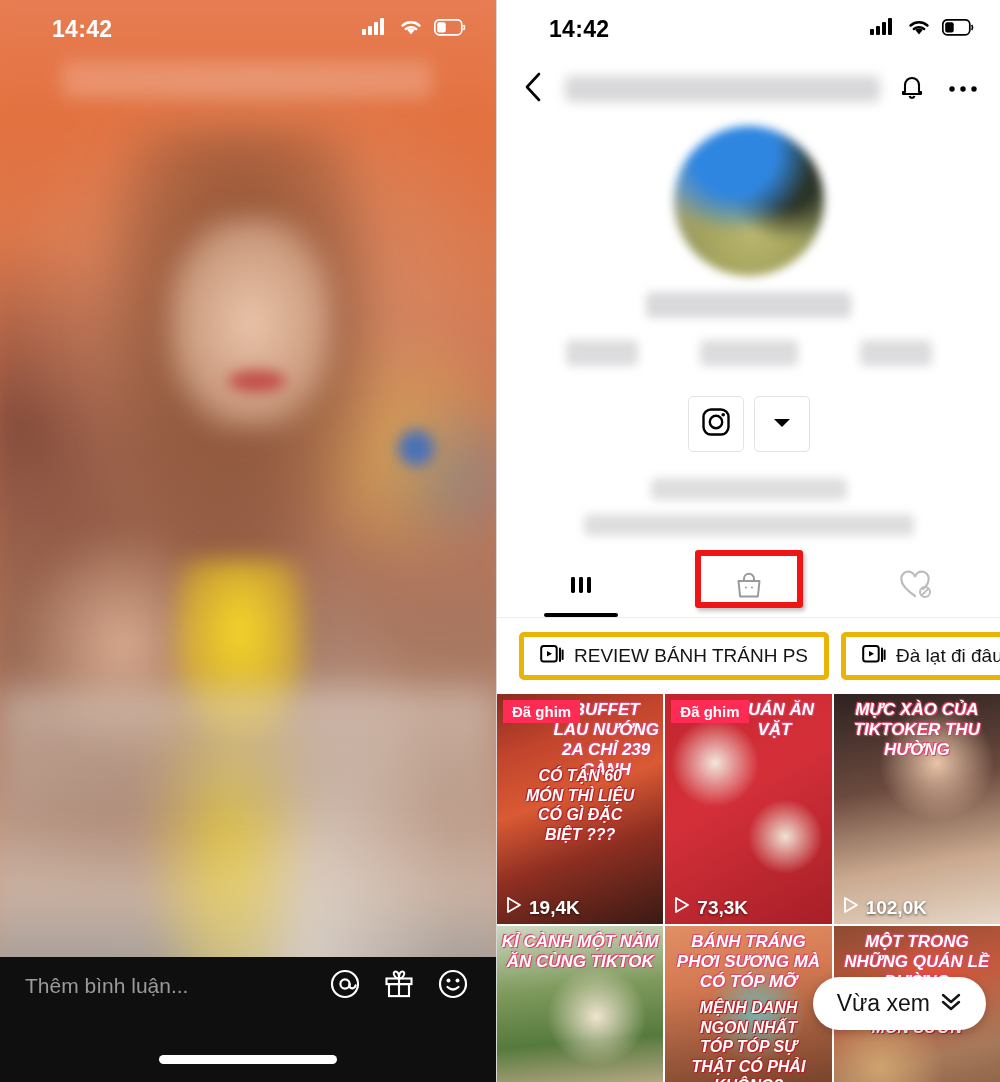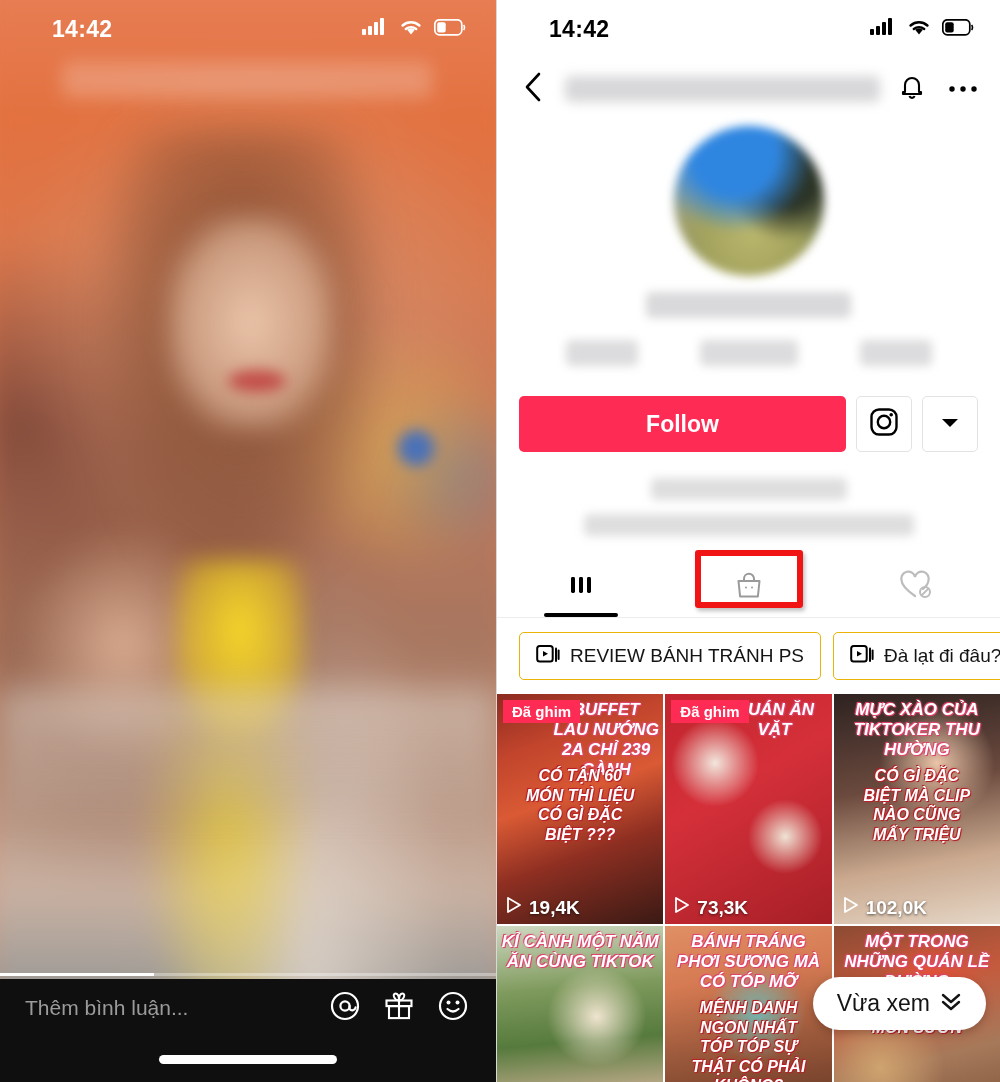--- a/index.html
+++ b/index.html
@@ -75,21 +75,21 @@
   .left-blurbar {
     position: absolute; top: 62px; left: 62px; width: 370px; height: 36px;
     background: rgba(255,255,255,.22); filter: blur(9px); border-radius: 6px; z-index: 5;
   }
   .left-progress {
     position: absolute; left: 0; bottom: 106px; height: 3px; width: 100%;
     background: rgba(255,255,255,.35); z-index: 6;
   }
   .left-progress i { display: block; height: 100%; width: 31%; background: #fff; }
   .comment-bar {
-    position: absolute; left: 0; bottom: 0; width: 100%; height: 103px;
+    position: absolute; left: 0; bottom: 0; width: 100%; height: 125px;
     background: #0f0f0f; z-index: 7;
   }
   .comment-inner {
     display: flex; align-items: center; justify-content: space-between;
     height: 58px; padding: 0 28px 0 25px;
   }
   .comment-placeholder { color: #9b9b9b; font-size: 21px; }
   .comment-icons { display: flex; align-items: center; gap: 24px; }
   .home-indicator {
     position: absolute; left: 50%; transform: translateX(-50%); bottom: 18px;
@@ -177,21 +177,21 @@
   }
 
   
   .chips {
     display: flex; gap: 12px; padding: 14px 0 14px 22px;
     overflow: hidden; white-space: nowrap; align-items: center;
   }
   .chip {
     display: inline-flex; align-items: center; gap: 10px;
     height: 48px; padding: 0 16px;
-    border: 1px solid #eab308; border-radius: 5px; background: #fff;
+    border: 5px solid #eab308; border-radius: 5px; background: #fff;
     font-size: 19px; color: #141414; flex: 0 0 auto; cursor: pointer;
   }
 
   
   .grid { display: grid; grid-template-columns: repeat(3, 1fr); gap: 2px; }
   .cell { position: relative; height: 230px; overflow: hidden; background: #222; }
   .cell.short { height: 197px; }
   .cell-bg { position: absolute; inset: 0; }
   .v1 .cell-bg { background:
       linear-gradient(160deg,#8c2b20 0%,#c1442c 22%,#d95a34 44%,#8f2f22 66%,#3a1a14 100%),
@@ -389,21 +389,20 @@
     </div>
     <div class="username-blur"></div>
 
     <div class="stats">
       <div class="stat-blur"></div>
       <div class="stat-blur wide"></div>
       <div class="stat-blur"></div>
     </div>
 
     <div class="action-row">
-      <button class="follow-btn">Follow</button>
       <div class="icon-btn">
         <span>
           <svg width="30" height="30" viewBox="0 0 30 30">
             <rect x="2.5" y="2.5" width="25" height="25" rx="7.5" stroke="#000" stroke-width="2.4" fill="none"></rect>
             <circle cx="15" cy="15" r="6.2" stroke="#000" stroke-width="2.4" fill="none"></circle>
             <circle cx="22.2" cy="7.8" r="1.8" fill="#000"></circle>
           </svg>
         </span>
       </div>
       <div class="icon-btn">
@@ -506,21 +505,20 @@
                 <path d="M3 2 L15 9 L3 16 Z" stroke="#fff" stroke-width="1.8" fill="none" stroke-linejoin="round"></path>
               </svg>
           </span>
           <span>73,3K</span>
         </div>
       </div>
 
       <div class="cell v3">
         <div class="cell-bg"></div>
         <div class="cap-top">MỰC XÀO CỦA TIKTOKER THU HƯỜNG</div>
-        <div class="cap-mid">CÓ GÌ ĐẶC BIỆT MÀ CLIP NÀO CŨNG MẤY TRIỆU</div>
         <div class="views">
           <span>
             <svg width="18" height="18" viewBox="0 0 18 18">
                 <path d="M3 2 L15 9 L3 16 Z" stroke="#fff" stroke-width="1.8" fill="none" stroke-linejoin="round"></path>
               </svg>
           </span>
           <span>102,0K</span>
         </div>
       </div>
 

